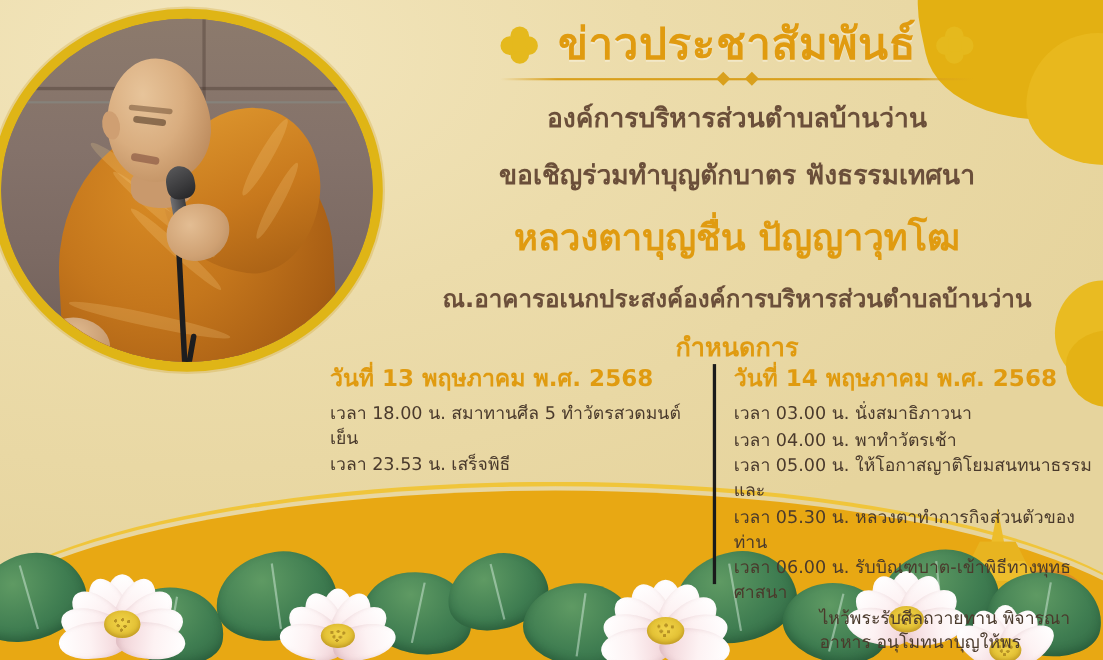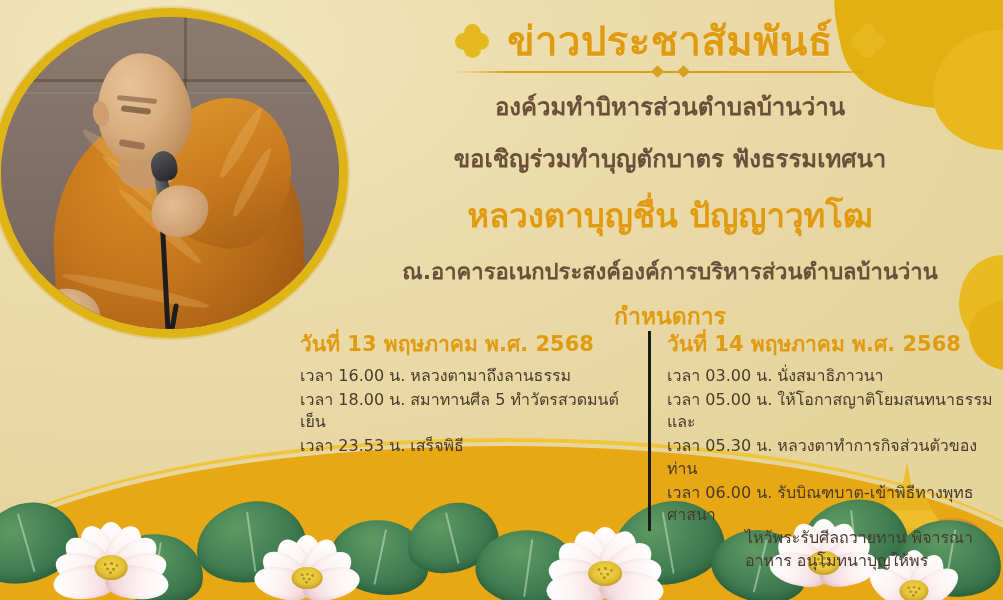--- a/index.html
+++ b/index.html
@@ -323,50 +323,50 @@
           <b></b>
       </span>
     </div>
 
     <div id="title-rule">
       <span class="bar"></span>
       <span class="dia d1"></span>
       <span class="dia d2"></span>
     </div>
 
-    <div class="sub" id="org-name">องค์วมทำบิหารส่วนตำบลบ้านว่าน</div>
+    <div class="sub" id="org-name">องค์การบริหารส่วนตำบลบ้านว่าน</div>
     <div class="sub" id="invite-line">ขอเชิญร่วมทำบุญตักบาตร ฟังธรรมเทศนา</div>
     <div id="monk-name">หลวงตาบุญชื่น ปัญญาวุทโฒ</div>
     <div class="sub" id="venue-line">ณ.อาคารอเนกประสงค์องค์การบริหารส่วนตำบลบ้านว่าน</div>
     <div id="schedule-word">กำหนดการ</div>
   </div>
 
   <div id="schedule">
     <div id="col-left">
       <div class="day-head">วันที่ 13 พฤษภาคม พ.ศ. 2568</div>
       <ul class="items">
         <li>
-          <span>เวลา 16.00 น. หลวงตามาถึงลานธรรม</span>
-        </li>
-        <li>
           <span>เวลา 18.00 น. สมาทานศีล 5 ทำวัตรสวดมนต์เย็น</span>
         </li>
         <li>
           <span>เวลา 23.53 น. เสร็จพิธี</span>
         </li>
       </ul>
     </div>
 
     <div id="divider"></div>
 
     <div id="col-right">
       <div class="day-head">วันที่ 14 พฤษภาคม พ.ศ. 2568</div>
       <ul class="items">
         <li>
           <span>เวลา 03.00 น. นั่งสมาธิภาวนา</span>
+        </li>
+        <li>
+          <span>เวลา 04.00 น. พาทำวัตรเช้า</span>
         </li>
         <li>
           <span>เวลา 05.00 น. ให้โอกาสญาติโยมสนทนาธรรมและ</span>
         </li>
         <li>
           <span>เวลา 05.30 น. หลวงตาทำการกิจส่วนตัวของท่าน</span>
         </li>
         <li>
           <span>เวลา 06.00 น. รับบิณฑบาต-เข้าพิธีทางพุทธศาสนา</span>
           <span class="cont">ไหว้พระรับศีลถวายทาน พิจารณา

